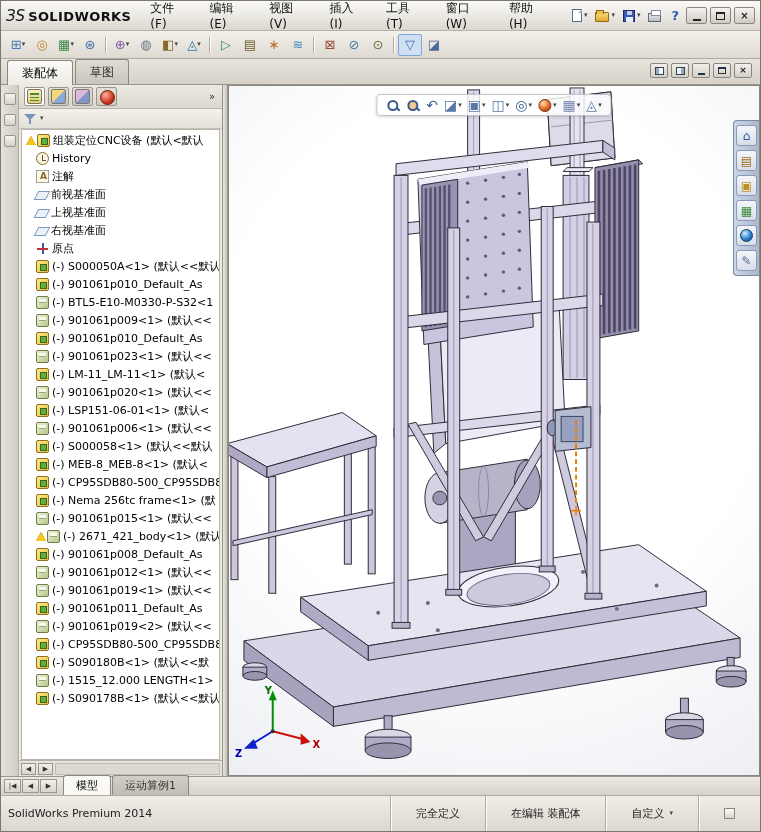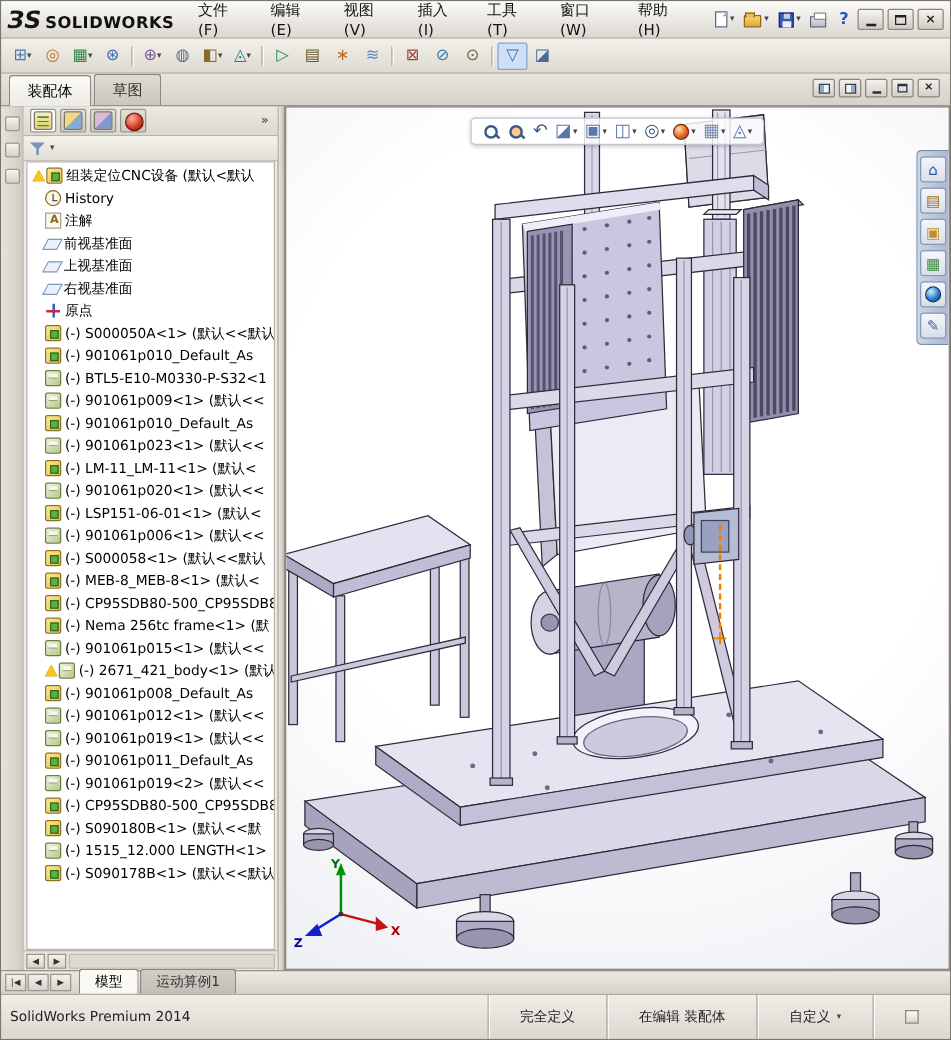--- a/index.html
+++ b/index.html
@@ -3,21 +3,21 @@
 <meta charset="utf-8">
 <style>
   *{margin:0;padding:0;box-sizing:border-box;-webkit-user-select:none;user-select:none}
   html,body{width:761px;height:832px;overflow:hidden}
   body{font-family:"DejaVu Sans","Liberation Sans",sans-serif;font-size:12px;background:#d6d2ca;color:#111}
   #app{width:761px;height:832px;display:flex;flex-direction:column;border:1px solid #7a7670}
 
   
   .titlebar{height:30px;flex:none;background:linear-gradient(#fbfaf8,#dcd8d0);border-bottom:1px solid #b4b0a8;display:flex;align-items:center;padding:0 5px;gap:2px}
   .brand{display:flex;align-items:baseline;gap:3px;margin-right:10px}
-  .brand-mark{font-weight:bold;font-style:italic;font-size:19px;color:#15151a}
+  .brand-mark{font-weight:normal;font-style:italic;font-size:15px;color:#15151a}
   .brand-name{font-weight:bold;font-size:13px;letter-spacing:.4px;color:#101014}
   .menubar{display:flex;gap:12px}
   .menu{padding:4px 7px;font-size:12px;color:#111;border-radius:2px}
   .qat{display:flex;align-items:center;margin-left:16px;gap:2px}
   .qbtn{display:flex;align-items:center;padding:2px 3px;gap:2px;border-radius:2px}
   .qarw,.farw,.arw,.harw{font-size:7px;color:#444;line-height:1}
   .qi{display:inline-block;position:relative}
   .qi-new{width:10px;height:13px;background:#fff;border:1px solid #5a6a8a}
   .qi-new::after{content:"";position:absolute;right:-1px;top:-1px;border-left:4px solid transparent;border-bottom:4px solid #9aa8c0}
   .qi-open{width:14px;height:10px;background:linear-gradient(#f8d878,#e0a830);border:1px solid #906810;border-radius:1px;margin-top:3px}

